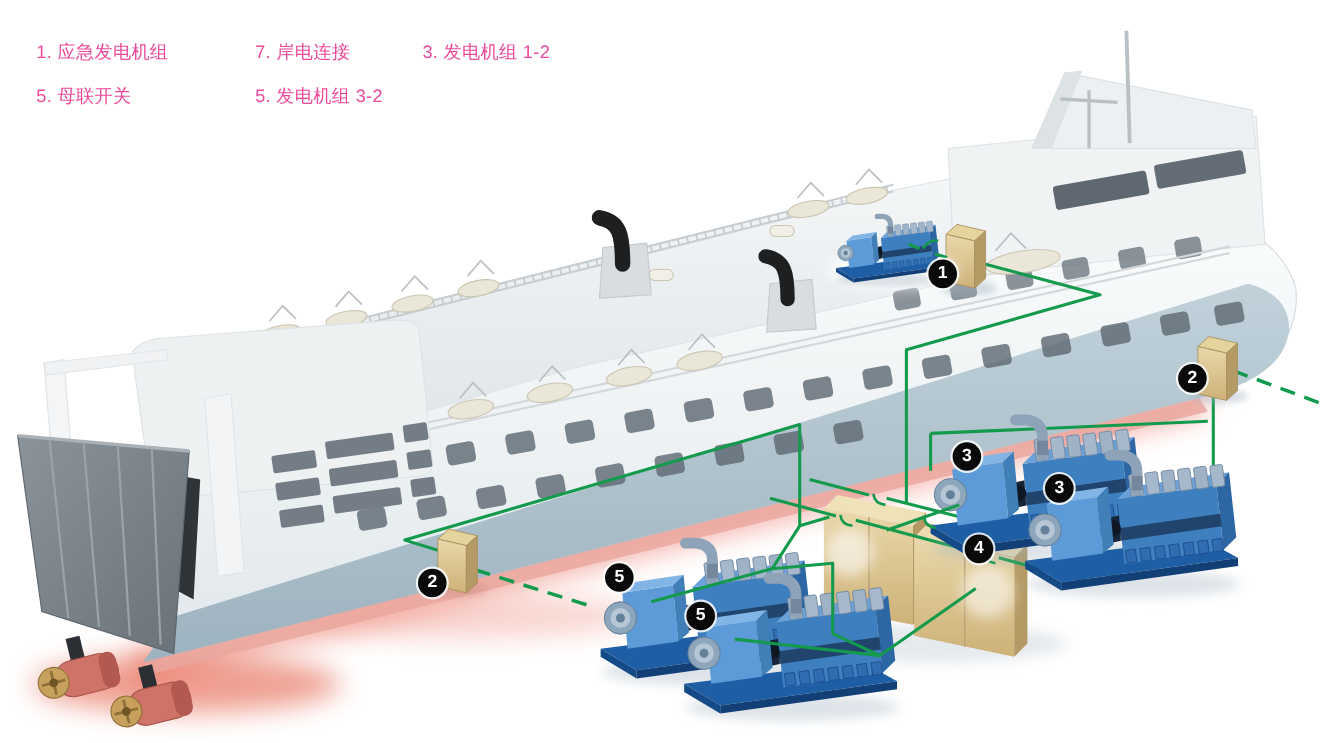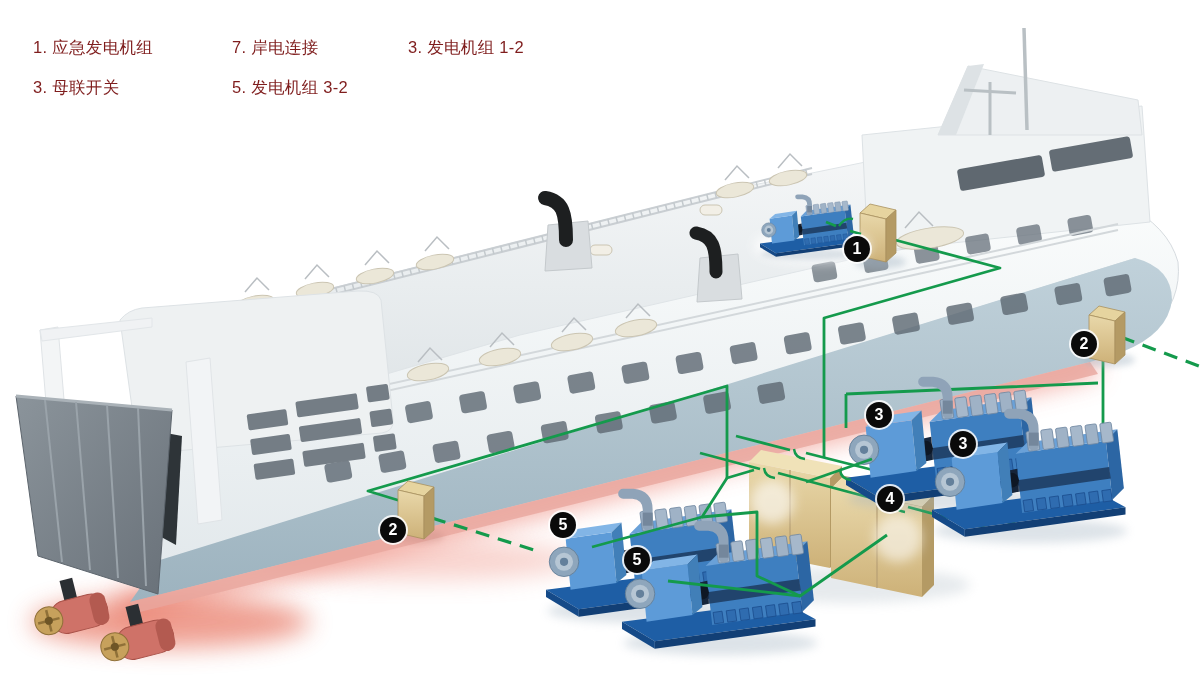--- a/index.html
+++ b/index.html
@@ -1,19 +1,19 @@
 <!DOCTYPE html>
 <html><head>
 <meta charset="utf-8">
 <style>
   html,body{margin:0;padding:0;background:#fff;}
   #stage{position:relative;width:1200px;height:675px;overflow:hidden;background:#ffffff;
          font-family:"Liberation Sans","DejaVu Sans",sans-serif;}
   #ship-svg{position:absolute;left:0;top:0;}
-  .legend-item{position:absolute;font-size:16.5px;color:#7f1d1d;letter-spacing:.3px;white-space:nowrap;}
+  .legend-item{position:absolute;font-size:16.5px;color:#ec4899;letter-spacing:.3px;white-space:nowrap;}
   .badge{position:absolute;width:26px;height:26px;border-radius:50%;background:#0a0a0a;color:#fff;
          font-weight:bold;font-size:16px;line-height:26px;text-align:center;
          box-shadow:0 0 0 2px rgba(255,255,255,.85);}
 </style>
 </head>
 <body>
 
 <div id="stage">
 
 <svg id="ship-svg" width="1200" height="675" viewBox="0 0 1200 675">
@@ -328,18 +328,18 @@
   <div class="badge" style="left:1071px;top:331px">2</div>
   <div class="badge" style="left:866px;top:402px">3</div>
   <div class="badge" style="left:950px;top:431px">3</div>
   <div class="badge" style="left:877px;top:486px">4</div>
   <div class="badge" style="left:550px;top:512px">5</div>
   <div class="badge" style="left:624px;top:547px">5</div>
 
   <div>
     <span class="legend-item" style="left:33px;top:37px">1. 应急发电机组</span>
     <span class="legend-item" style="left:232px;top:37px">7. 岸电连接</span>
-    <span class="legend-item" style="left:408px;top:37px">3. 发电机组 1-2</span>
-    <span class="legend-item" style="left:33px;top:77px">3. 母联开关</span>
+    <span class="legend-item" style="left:384px;top:37px">3. 发电机组 1-2</span>
+    <span class="legend-item" style="left:33px;top:77px">5. 母联开关</span>
     <span class="legend-item" style="left:232px;top:77px">5. 发电机组 3-2</span>
   </div>
 
 </div>
 
 </body></html>

